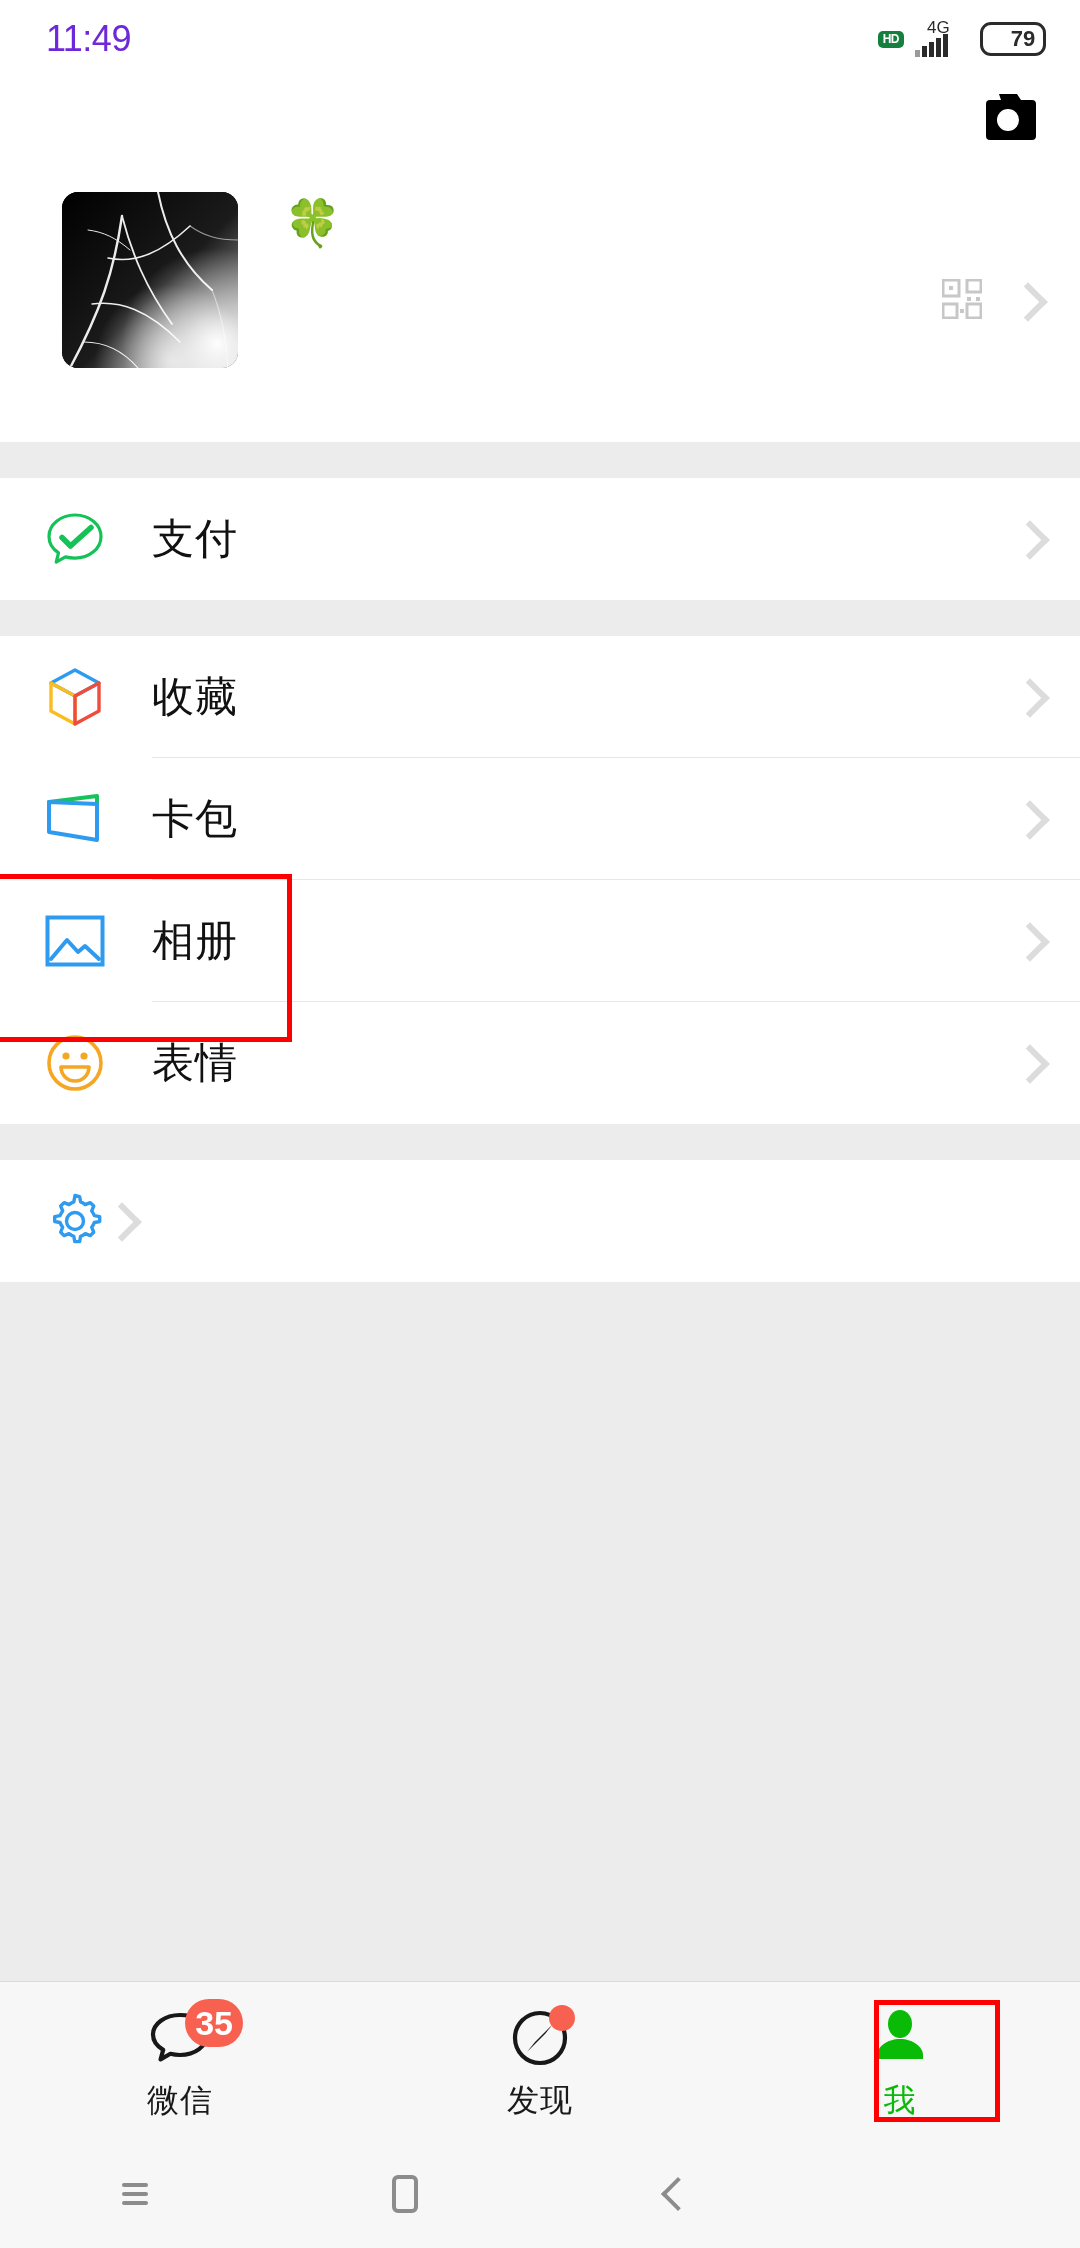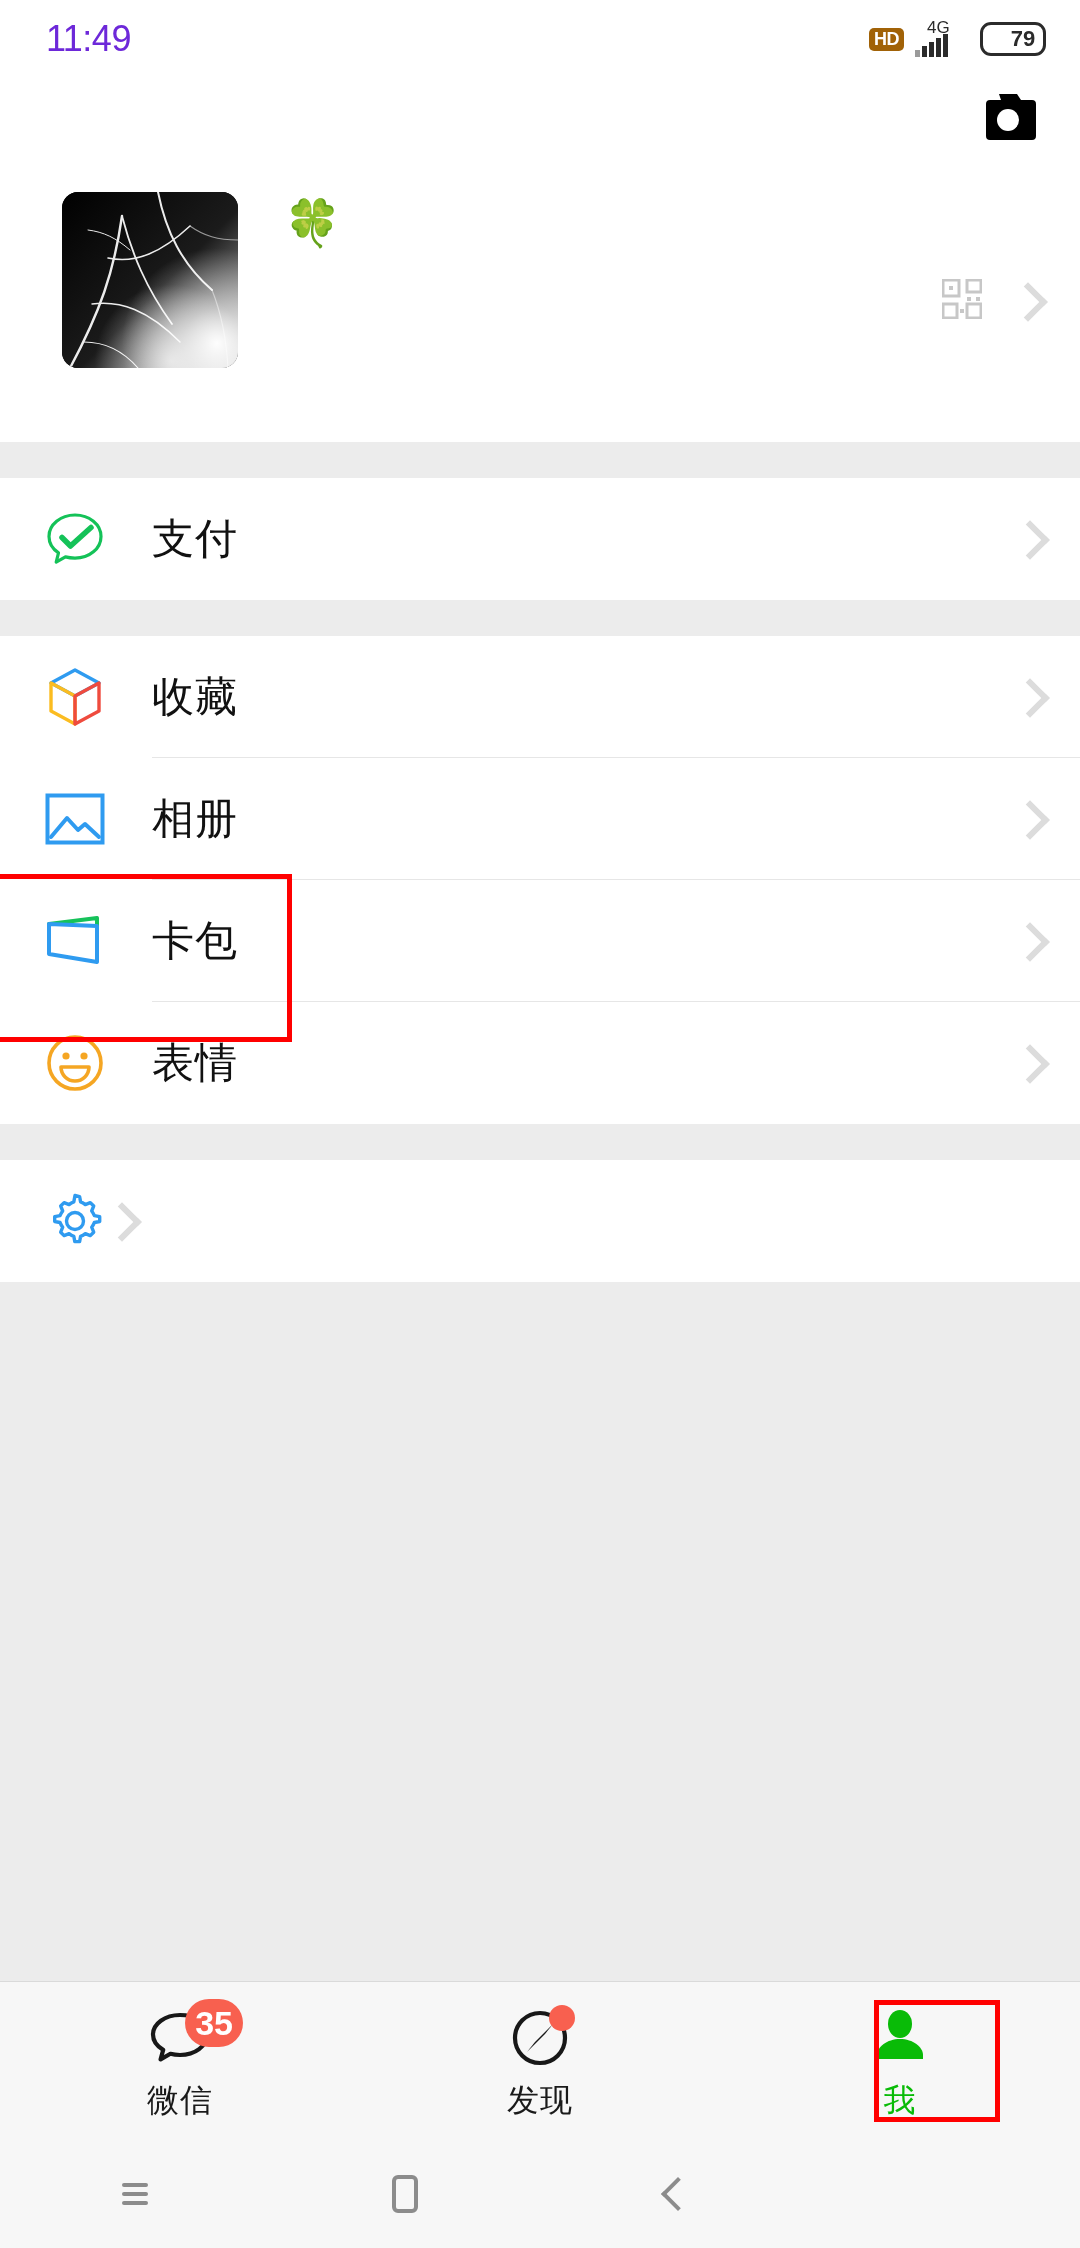--- a/index.html
+++ b/index.html
@@ -43,23 +43,23 @@
     color: #6d28d9;
     letter-spacing: -0.5px;
     text-align: center;
   }
   .status-right {
     display: flex;
     align-items: center;
     gap: 11px;
   }
   .hd-badge {
-    background: #a16207;
+    background: #15803d;
     color: #ffffff;
-    font-size: 18px;
+    font-size: 12px;
     font-weight: 700;
     border-radius: 5px;
     padding: 2px 5px 3px 5px;
     line-height: 1;
     letter-spacing: -0.5px;
   }
   .signal-wrap {
     display: flex;
     flex-direction: column;
     align-items: flex-start;
@@ -475,38 +475,38 @@
           <path d="M53 17 L53 45 L29 58 L29 30 Z" fill="none" stroke="#ef4b3e" stroke-width="3.4" stroke-linejoin="round"></path>
         </svg>
       </div>
       <div class="label">收藏</div>
       <div class="chev"></div>
       <div class="sep"></div>
     </div>
 
     <div class="row">
       <div class="ico">
+        <svg width="60" height="50" viewBox="0 0 60 50" aria-hidden="true">
+          <path d="M4 8 L52 2 L52 10" fill="none" stroke="#16c25a" stroke-width="4" stroke-linejoin="round" stroke-linecap="round"></path>
+          <path d="M4 8 L4 38 L52 46 L52 10 Z" fill="none" stroke="#2f9bf0" stroke-width="4" stroke-linejoin="round"></path>
+        </svg>
+      </div>
+      <div class="label">卡包</div>
+      <div class="chev"></div>
+      <div class="sep"></div>
+    </div>
+
+    <div class="row">
+      <div class="ico">
         <svg width="60" height="52" viewBox="0 0 60 52" aria-hidden="true">
           <rect x="2.5" y="2.5" width="55" height="47" fill="none" stroke="#2f9bf0" stroke-width="4"></rect>
           <path d="M6 44 L22 25 L33 37 L40 31 L54 44" fill="none" stroke="#2f9bf0" stroke-width="4" stroke-linejoin="round" stroke-linecap="round"></path>
         </svg>
       </div>
       <div class="label">相册</div>
-      <div class="chev"></div>
-      <div class="sep"></div>
-    </div>
-
-    <div class="row">
-      <div class="ico">
-        <svg width="60" height="50" viewBox="0 0 60 50" aria-hidden="true">
-          <path d="M4 8 L52 2 L52 10" fill="none" stroke="#16c25a" stroke-width="4" stroke-linejoin="round" stroke-linecap="round"></path>
-          <path d="M4 8 L4 38 L52 46 L52 10 Z" fill="none" stroke="#2f9bf0" stroke-width="4" stroke-linejoin="round"></path>
-        </svg>
-      </div>
-      <div class="label">卡包</div>
       <div class="chev"></div>
       <div class="sep"></div>
     </div>
 
     <div class="row last">
       <div class="ico">
         <svg width="58" height="58" viewBox="0 0 58 58" aria-hidden="true">
           <circle cx="29" cy="29" r="26" fill="none" stroke="#f5a623" stroke-width="3.6"></circle>
           <circle cx="20" cy="22" r="3.6" fill="#f5a623"></circle>
           <circle cx="38" cy="22" r="3.6" fill="#f5a623"></circle>

